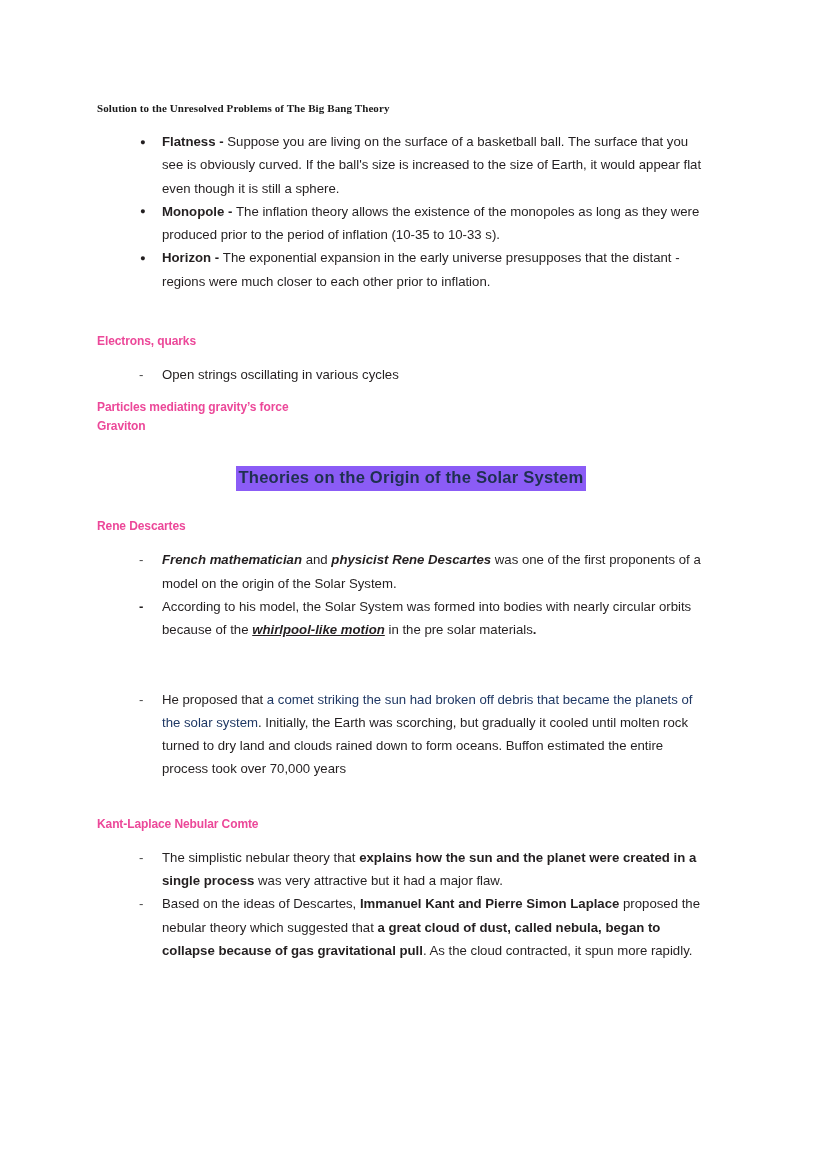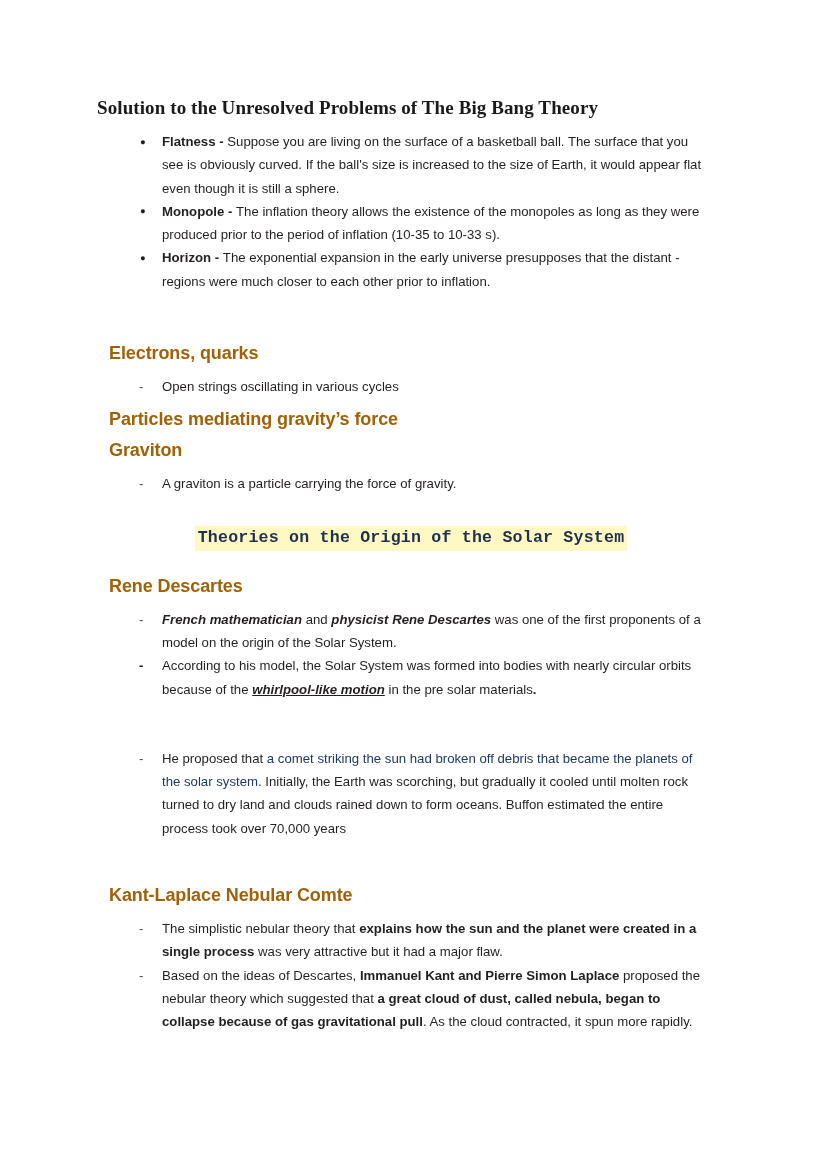--- a/index.html
+++ b/index.html
@@ -28,52 +28,52 @@
     position: absolute;
     left: 97px;
     top: 98px;
     width: 628px;
   }
 
   
   .doc-title {
     font-family: "Liberation Serif", "DejaVu Serif", serif;
     font-weight: bold;
-    font-size: 19px;
+    font-size: 11px;
     line-height: 20px;
     color: #1a1a1a;
     letter-spacing: 0.1px;
     margin: 0 0 4px 0;
   }
 
   
   .banner-wrap {
     text-align: center;
     margin: 30px 0 26px 0;
   }
   .banner {
     display: inline-block;
-    font-family: Liberation Mono, monospace;
+    font-family: Liberation Sans, sans-serif;
     font-weight: bold;
     font-size: 16.6px;
     line-height: 22px;
     color: #1f3050;
-    background: #fef9c3;
+    background: #8b5cf6;
     padding: 1px 3px 2px 3px;
     letter-spacing: 0.2px;
   }
 
   
   .sec-head {
     font-family: "Liberation Sans", sans-serif;
     font-weight: bold;
-    font-size: 18px;
+    font-size: 12px;
     line-height: 19px;
-    color: #a16207;
-    margin: 12px;
+    color: #ec4899;
+    margin: 0;
     letter-spacing: -0.1px;
   }
 
   
   ul.bullets, ul.dashes {
     list-style: none;
     margin: 12px;
     padding: 0;
   }
   ul.bullets > li, ul.dashes > li {
@@ -140,25 +140,20 @@
     <h2 class="sec-head">Electrons, quarks</h2>
     <ul class="dashes">
       <li>
         <span>Open strings oscillating in various cycles</span>
       </li>
     </ul>
 
     <h2 class="sec-head">Particles mediating gravity’s force</h2>
 
     <h2 class="sec-head">Graviton</h2>
-    <ul class="dashes">
-      <li>
-        <span>A graviton is a particle carrying the force of gravity.</span>
-      </li>
-    </ul>
 
     <div class="banner-wrap">
       <span class="banner">Theories on the Origin of the Solar System</span>
     </div>
 
     <h2 class="sec-head">Rene Descartes</h2>
     <ul class="dashes">
       <li>
         <span class="bi">French mathematician</span><span> and </span><span class="bi">physicist Rene Descartes</span><span> was one of the first proponents of a model on the origin of the Solar System.</span>
       </li>

